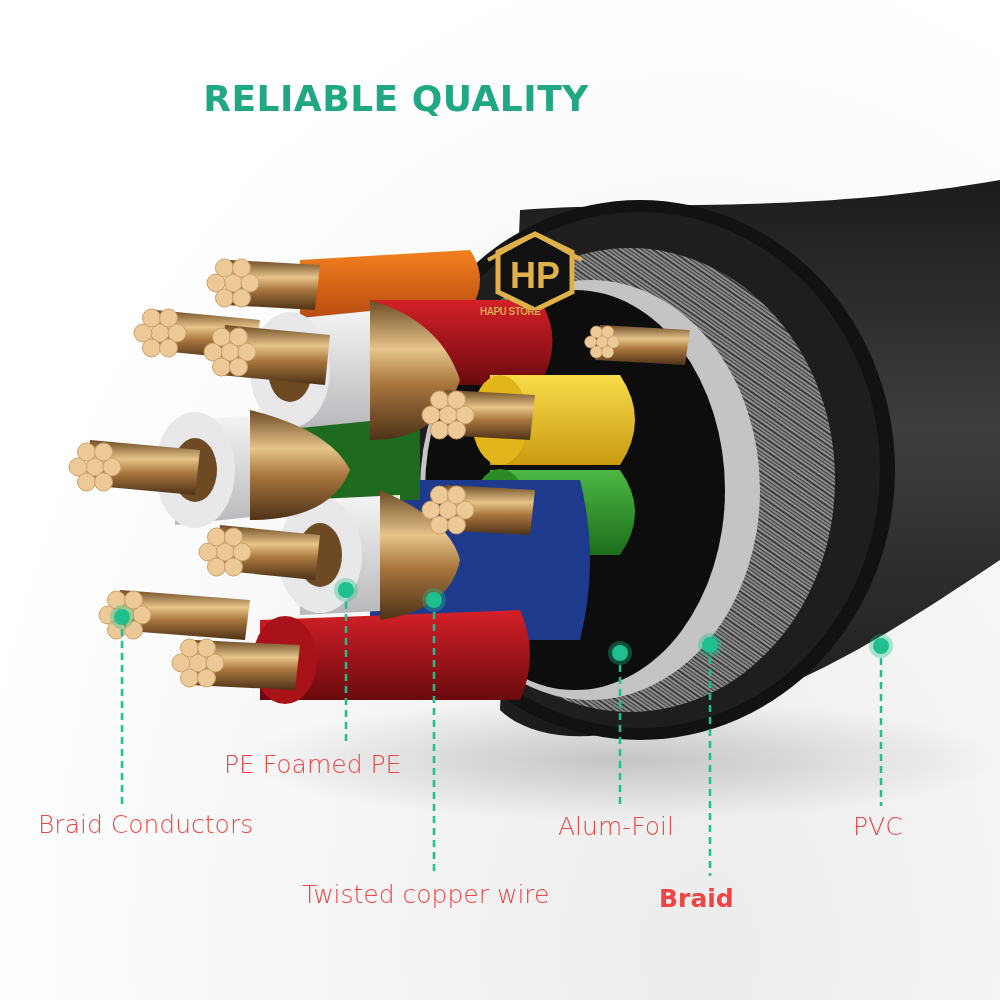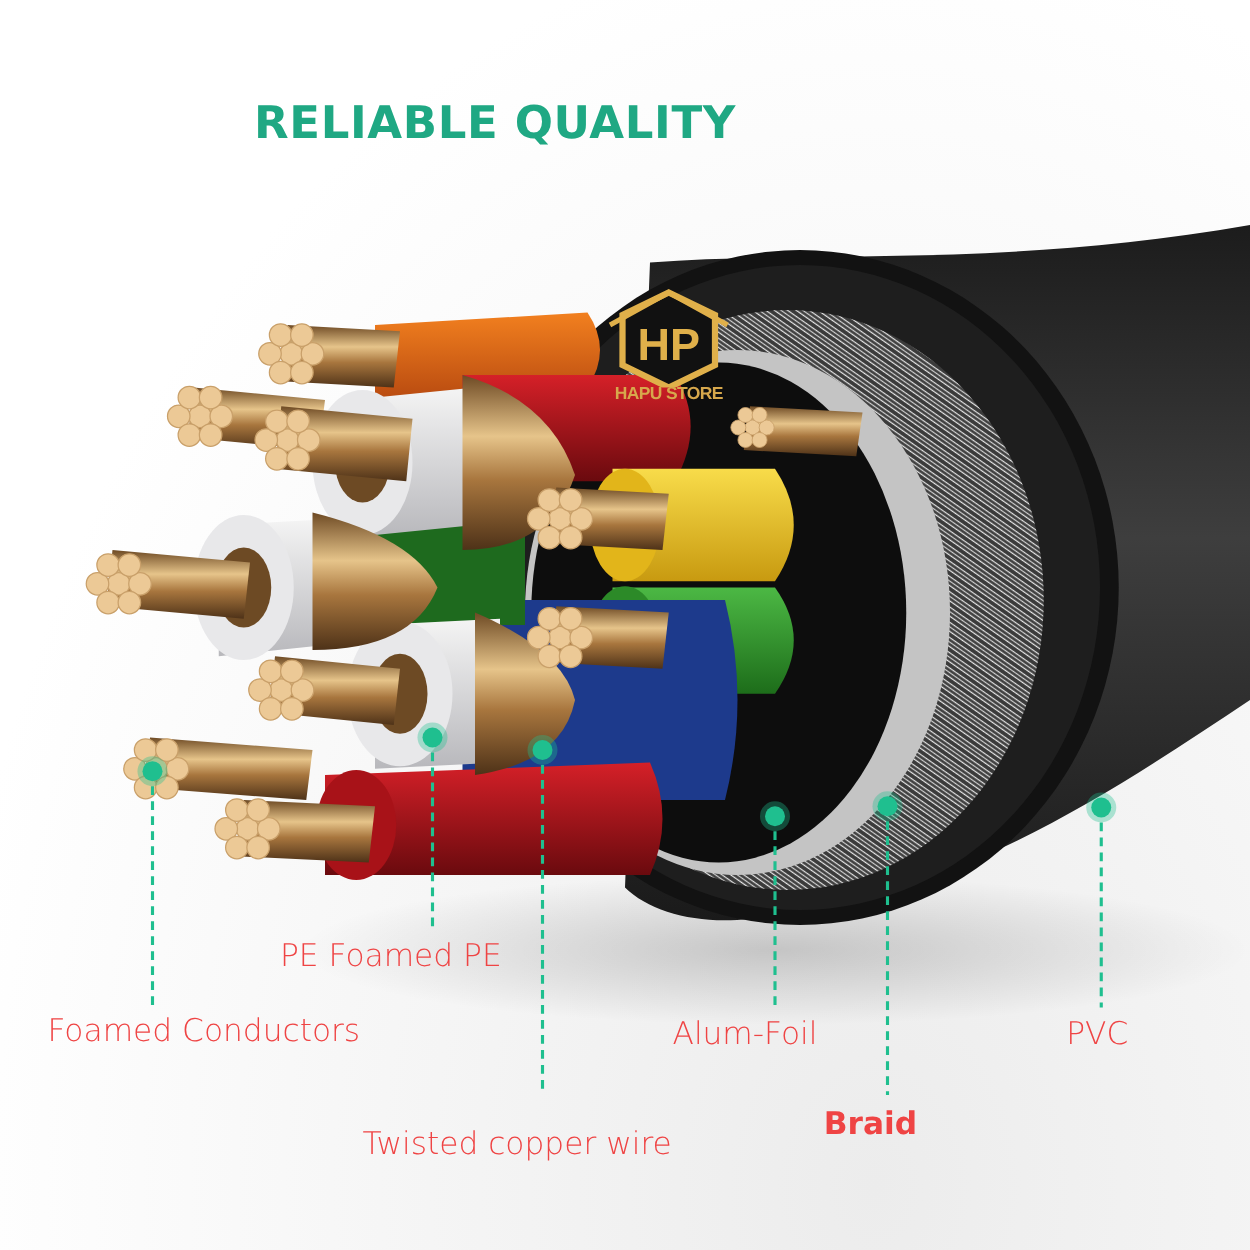--- a/index.html
+++ b/index.html
@@ -16,22 +16,22 @@
   }
   svg.art { position: absolute; left: 0; top: 0; width: 1000px; height: 1000px; }
   .label {
     position: absolute; font-size: 25px; color: #ef4444; white-space: nowrap;
     font-family: "DejaVu Sans", sans-serif; font-weight: 300;
   }
   .watermark {
     position: absolute; left: 480px; top: 230px; width: 110px; height: 95px;
   }
   .watermark .wm-text {
-    position: absolute; left: 0; top: 76px; width: 110px; text-align: center;
-    font-size: 14px; font-weight: bold; color: #d7a84c;
+    position: absolute; left: 0; top: 76px; width: 110px; text-align: left;
+    font-size: 10px; font-weight: bold; color: #d7a84c;
     font-family: "Liberation Sans", sans-serif; letter-spacing: -0.5px;
   }
 </style>
 </head>
 <body>
 
 <div class="title">RELIABLE QUALITY</div>
 
 <svg class="art" viewBox="0 0 1000 1000">
   <defs>
@@ -192,18 +192,18 @@
 
 <div class="watermark">
   <svg width="110" height="80" viewBox="0 0 110 80">
     <polygon points="55,4 92,22 92,62 55,80 18,62 18,22" fill="#111" stroke="#e0b04a" stroke-width="5"></polygon>
     <polyline points="8,30 55,4 102,30" fill="none" stroke="#e0b04a" stroke-width="4"></polyline>
     <text x="55" y="58" text-anchor="middle" font-family="Liberation Sans, sans-serif" font-weight="bold" font-size="36" fill="#e0b04a">HP</text>
   </svg>
   <div class="wm-text">HAPU STORE</div>
 </div>
 
-<div class="label" style="left:38px; top:810px;">Foamed Conductors</div>
+<div class="label" style="left:38px; top:810px;">Braid Conductors</div>
 <div class="label" style="left:224px; top:750px;">PE Foamed PE</div>
-<div class="label" style="left:290px; top:880px;margin-top:20px;">Twisted copper wire</div>
-<div class="label" style="left:538px; top:812px;">Alum-Foil</div>
+<div class="label" style="left:302px; top:880px;">Twisted copper wire</div>
+<div class="label" style="left:558px; top:812px;">Alum-Foil</div>
 <div class="label" style="left:659px; top:884px;font-weight:bold;">Braid</div>
 <div class="label" style="left:853px; top:812px;text-align:center;">PVC</div>
 
 </body></html>

